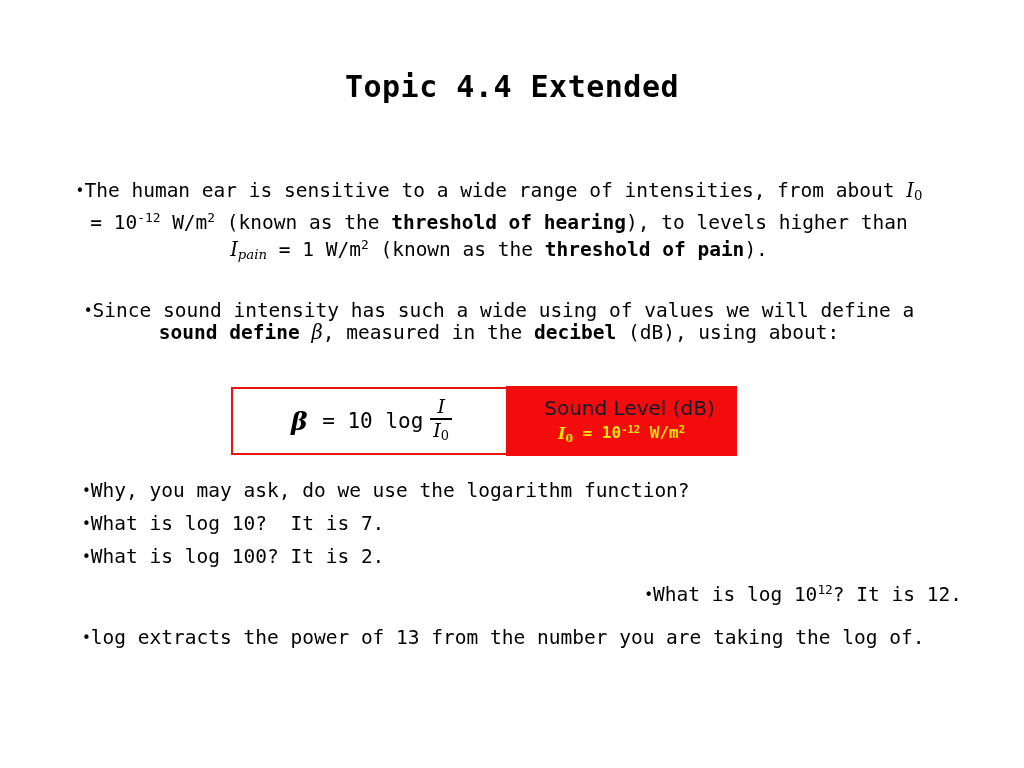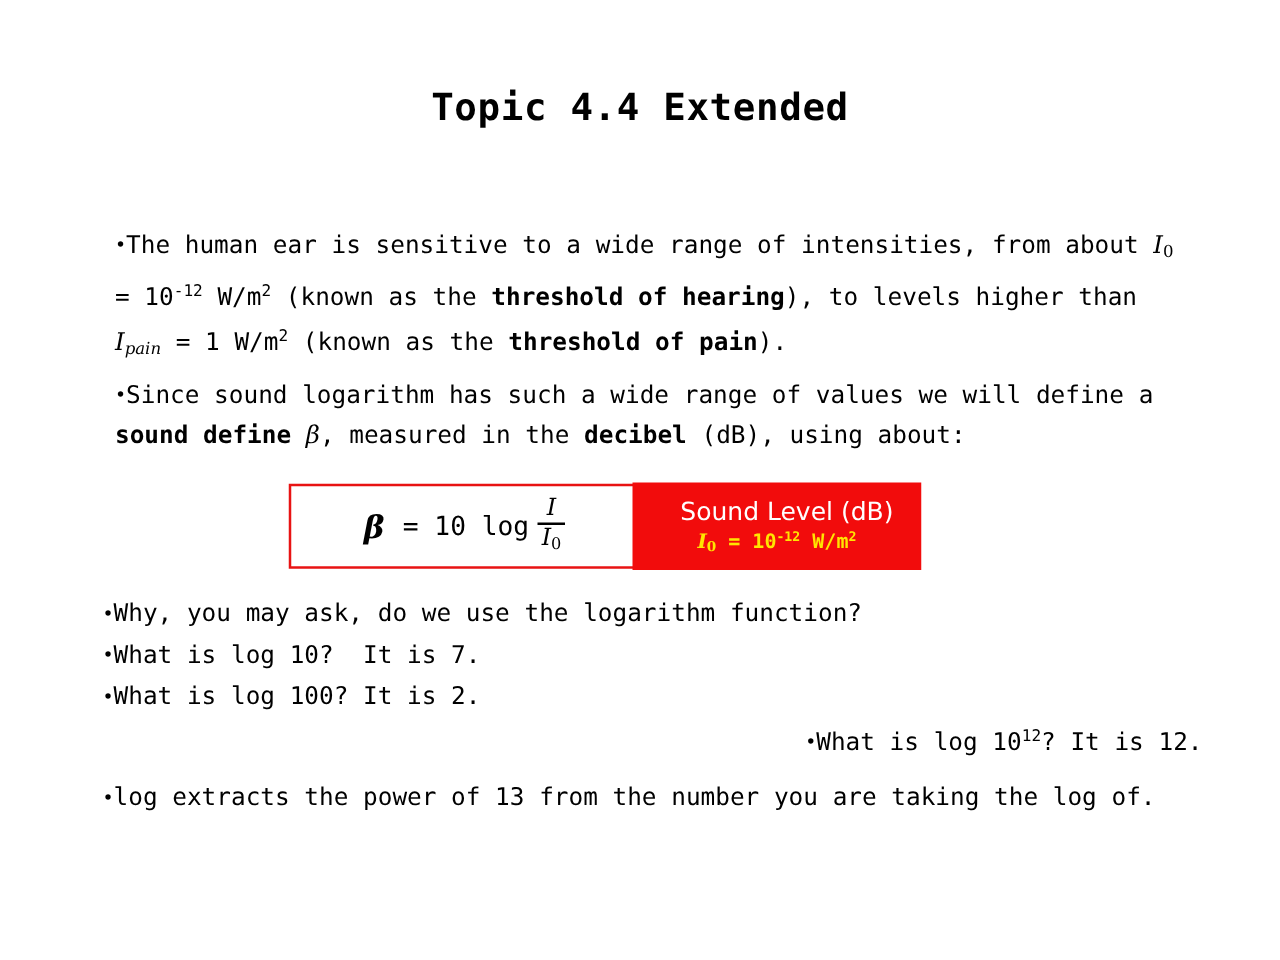--- a/index.html
+++ b/index.html
@@ -38,27 +38,28 @@
     font-weight: normal;
     letter-spacing: 0.5px;
     line-height: 1.3;
     white-space: pre;
     margin-top: 4px;
   }
 
   
   .para {
     position: absolute;
-    left: 92px;
+    left: 69px;
     width: 860px;
     font-family: "DejaVu Sans Mono", "Liberation Mono", monospace;
     font-size: 19.5px;
-    line-height: 32px;
+    line-height: 22px;
     letter-spacing: 0px;
     white-space: pre-wrap;
+    text-align: center;
   }
   .bullet {
     font-family: "DejaVu Sans", "Liberation Sans", sans-serif;
     font-size: 15px;
     vertical-align: 1px;
     margin-right: 0px;
   }
   b { font-weight: bold; }
   .ital { font-style: italic; font-family: "DejaVu Serif", "Liberation Serif", serif; }
   .mvar {
@@ -154,21 +155,21 @@
     height: 70px;
     background: #f20c0c;
     display: flex;
     flex-direction: column;
     align-items: center;
     justify-content: center;
   }
   #sound-level-title {
     font-family: "DejaVu Sans", "Liberation Sans", sans-serif;
     font-size: 20px;
-    color: #ffffff;
+    color: #0f172a;
     line-height: 1.1;
     white-space: pre;
     margin-left: 16px;
   }
   #sound-level-sub {
     font-family: "DejaVu Sans Mono", "Liberation Mono", monospace;
     font-size: 16px;
     font-weight: bold;
     color: #ffe500;
     line-height: 1.15;
@@ -179,21 +180,21 @@
 </style>
 </head>
 <body>
 
 <div id="title-block">
   <div id="title-line1">Topic 4.4 Extended</div>
 </div>
 
 <div class="para" id="para-ear"><span class="bullet">•</span><span>The human ear is sensitive to a wide range of intensities, from about </span><span class="mvar"><span>I</span><sub>0</sub></span><span> = 10</span><sup>-12</sup><span> W/m</span><sup>2</sup><span> (known as the </span><b>threshold of hearing</b><span>), to levels higher than </span><span class="mvar"><span>I</span><sub class="it">pain</sub></span><span> = 1 W/m</span><sup>2</sup><span> (known as the </span><b>threshold of pain</b><span>).</span></div>
 
-<div class="para" id="para-since"><span class="bullet">•</span><span>Since sound logarithm has such a wide range of values we will define a </span><b>sound define</b><span> </span><span class="ital">β</span><span>, measured in the </span><b>decibel</b><span> (dB), using about:</span></div>
+<div class="para" id="para-since"><span class="bullet">•</span><span>Since sound intensity has such a wide using of values we will define a </span><b>sound define</b><span> </span><span class="ital">β</span><span>, measured in the </span><b>decibel</b><span> (dB), using about:</span></div>
 
 <div id="formula-group">
 
   <div id="formula-white-box">
     <div id="formula-expr">
       <span id="beta-sym">β</span><span> = 10 log</span>
       <span id="frac">
         <span id="frac-num">I</span>
         <span id="frac-bar"></span>
         <span id="frac-den"><span>I</span><sub>0</sub></span>

